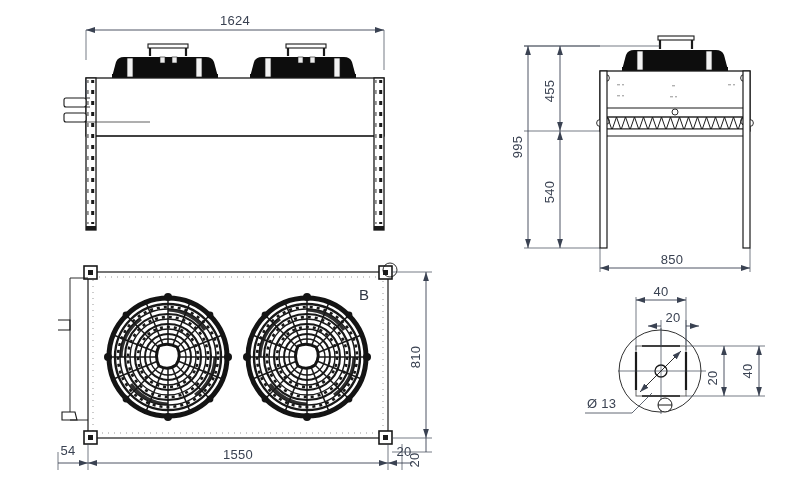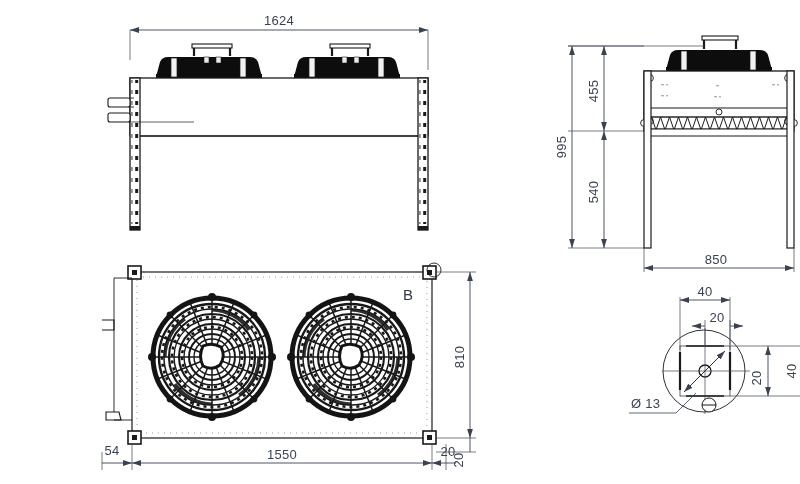--- a/index.html
+++ b/index.html
@@ -1,21 +1,21 @@
 <!DOCTYPE html>
 <html><head>
 <meta charset="utf-8">
 <title>Technical Drawing</title>
 <style>
   html,body{margin:0;padding:0;background:#ffffff;}
   body{
     width:800px;height:484px;overflow:hidden;position:relative;
     font-family:"Liberation Sans", sans-serif;
   }
-  #drawing-root{position:absolute;left:0;top:0;width:680px;height:484px;margin-left:44px;}
+  #drawing-root{position:absolute;left:0;top:0;width:680px;height:484px;}
   svg{display:block;}
   .dimtext{
     font-family:"Liberation Sans", sans-serif;
     font-size:13px;
     fill:#3a4252;
     letter-spacing:0.3px;
   }
   .viewlabel{
     font-family:"Liberation Sans", sans-serif;
     font-size:15px;

